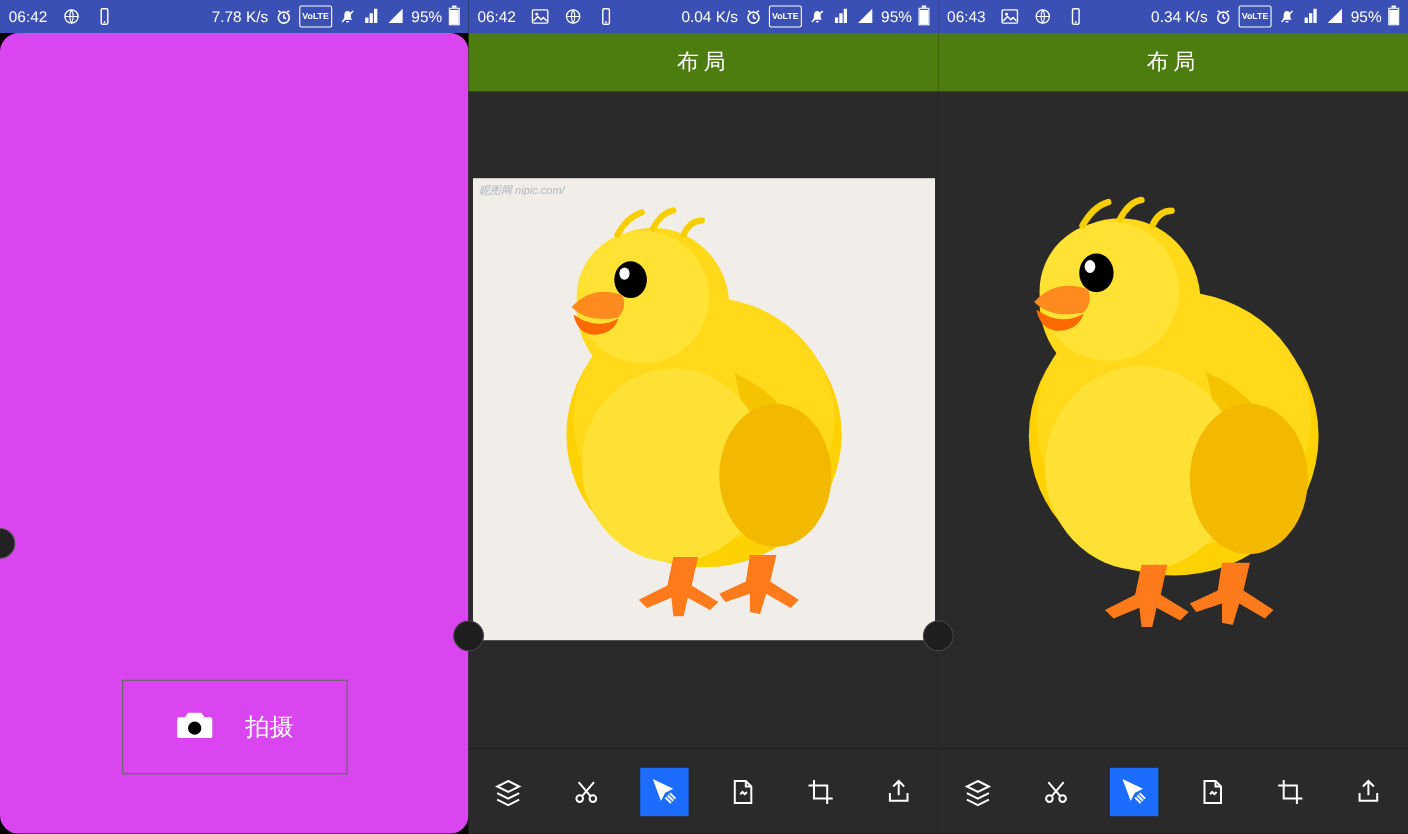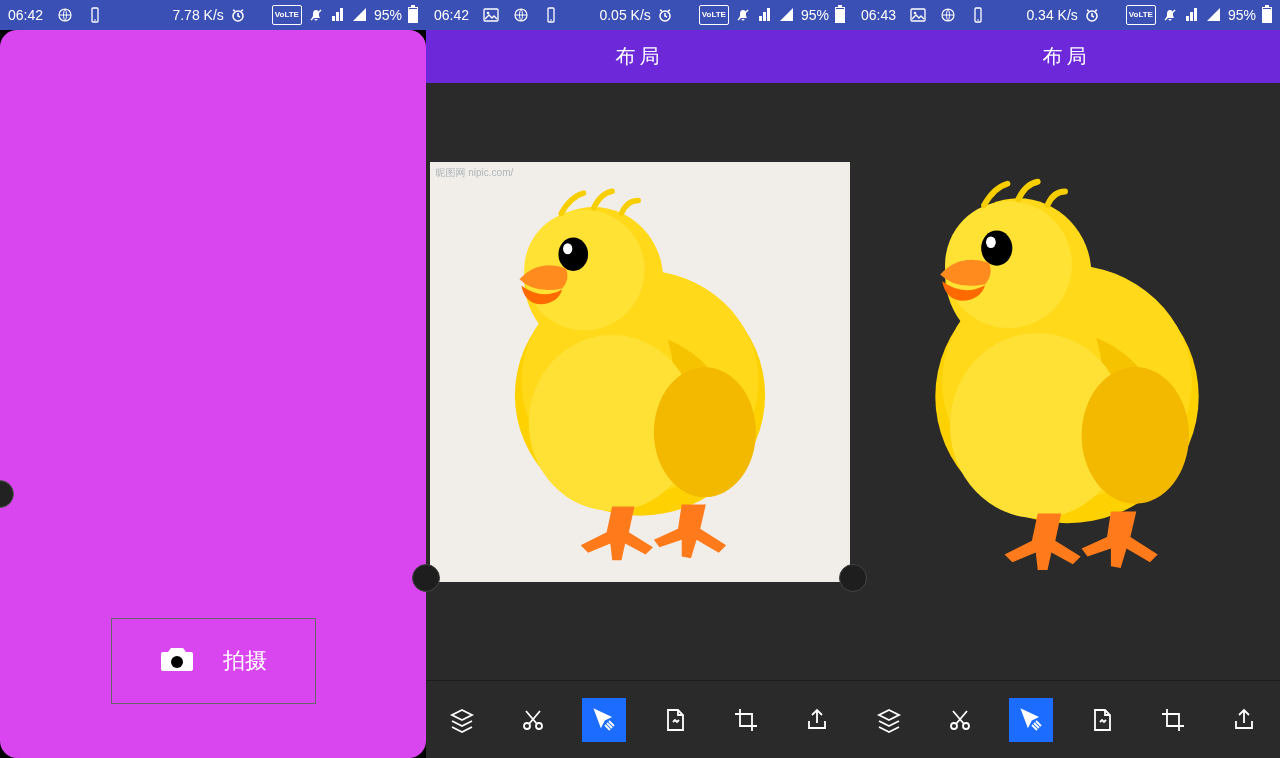--- a/index.html
+++ b/index.html
@@ -19,21 +19,21 @@
     padding: 0 8px;
     color: #fff;
     font-size: 14px;
     gap: 6px;
   }
   .status .left { display: flex; align-items: center; gap: 14px; }
   .status .right { margin-left: auto; display: flex; align-items: center; gap: 6px; }
   .status svg { width: 16px; height: 16px; fill: #fff; }
   .volte {
     border: 1px solid #fff; font-size: 8px; padding: 4px 2px; border-radius: 2px;
-    line-height: 10px; font-weight: bold; margin-left: 20px;
+    line-height: 10px; font-weight: bold;
   }
   .batt { width: 10px; height: 16px; border: 1.5px solid #fff; position: relative; }
   .batt::before { content:""; position:absolute; top:-3px; left:2px; width:4px; height:2px; background:#fff;}
   .batt::after  { content:""; position:absolute; bottom:0; left:0; right:0; height:95%; background:#fff;}
 
   
   .s1-body { flex:1; background:#d946ef; display:flex; flex-direction:column; align-items:center; justify-content:flex-end; gap:60px;border-radius:17px; }
   .opt-btn {
     width: 205px; height: 86px;
     border: 1px solid #666;
@@ -42,25 +42,25 @@
   }
   .opt-btn svg { width: 36px; height: 36px; fill: #fff; }
   .s1-wrap { display:flex; flex-direction:column; gap:60px; transform: translateY(-54px); }
   .side-badge {
     position:absolute; left:-14px; top: 480px; width:28px; height:28px; border-radius:50%;
     background:#222; border:1px solid #555;
   }
 
   
   .header {
-    height: 54px; background: #6d28d9; display:flex; align-items:center; justify-content:center;
+    height: 54px; background: #4d7c0f; display:flex; align-items:center; justify-content:center;
     color:#fff; font-size: 20px; letter-spacing: 4px; border-bottom:1px solid #2a2a2a;
   }
   .canvas {
-    flex:1; background:#2a2a2a; display:flex; align-items:center; justify-content:center; position:relative;
+    flex:1; background:#2a2a2a; display:flex; align-items:center; justify-content:center; position:relative;font-style:italic;
   }
   .img-frame {
     width: 420px; height: 420px; background:#f1eeea; display:flex; align-items:center; justify-content:center;
     position:relative; transform: translateY(-10px);
   }
   .watermark { position:absolute; top:4px; left:6px; font-size:10px; color:#aeb6bb; }
 
   .chick { width: 350px; height: 380px; position:relative; }
 
   .toolbar {
@@ -229,21 +229,21 @@
             <use href="#i-pic"></use>
           </svg>
         <svg viewBox="0 0 16 16">
             <use href="#i-globe"></use>
           </svg>
         <svg viewBox="0 0 16 16">
             <use href="#i-phone"></use>
           </svg>
       </div>
       <div class="right">
-        <span>0.05 K/s</span>
+        <span>0.04 K/s</span>
         <svg viewBox="0 0 16 16">
             <use href="#i-alarm"></use>
           </svg>
         <span class="volte">VoLTE</span>
         <svg viewBox="0 0 16 16">
             <use href="#i-bell-off"></use>
           </svg>
         <svg viewBox="0 0 16 16">
             <use href="#i-sig"></use>
           </svg>

